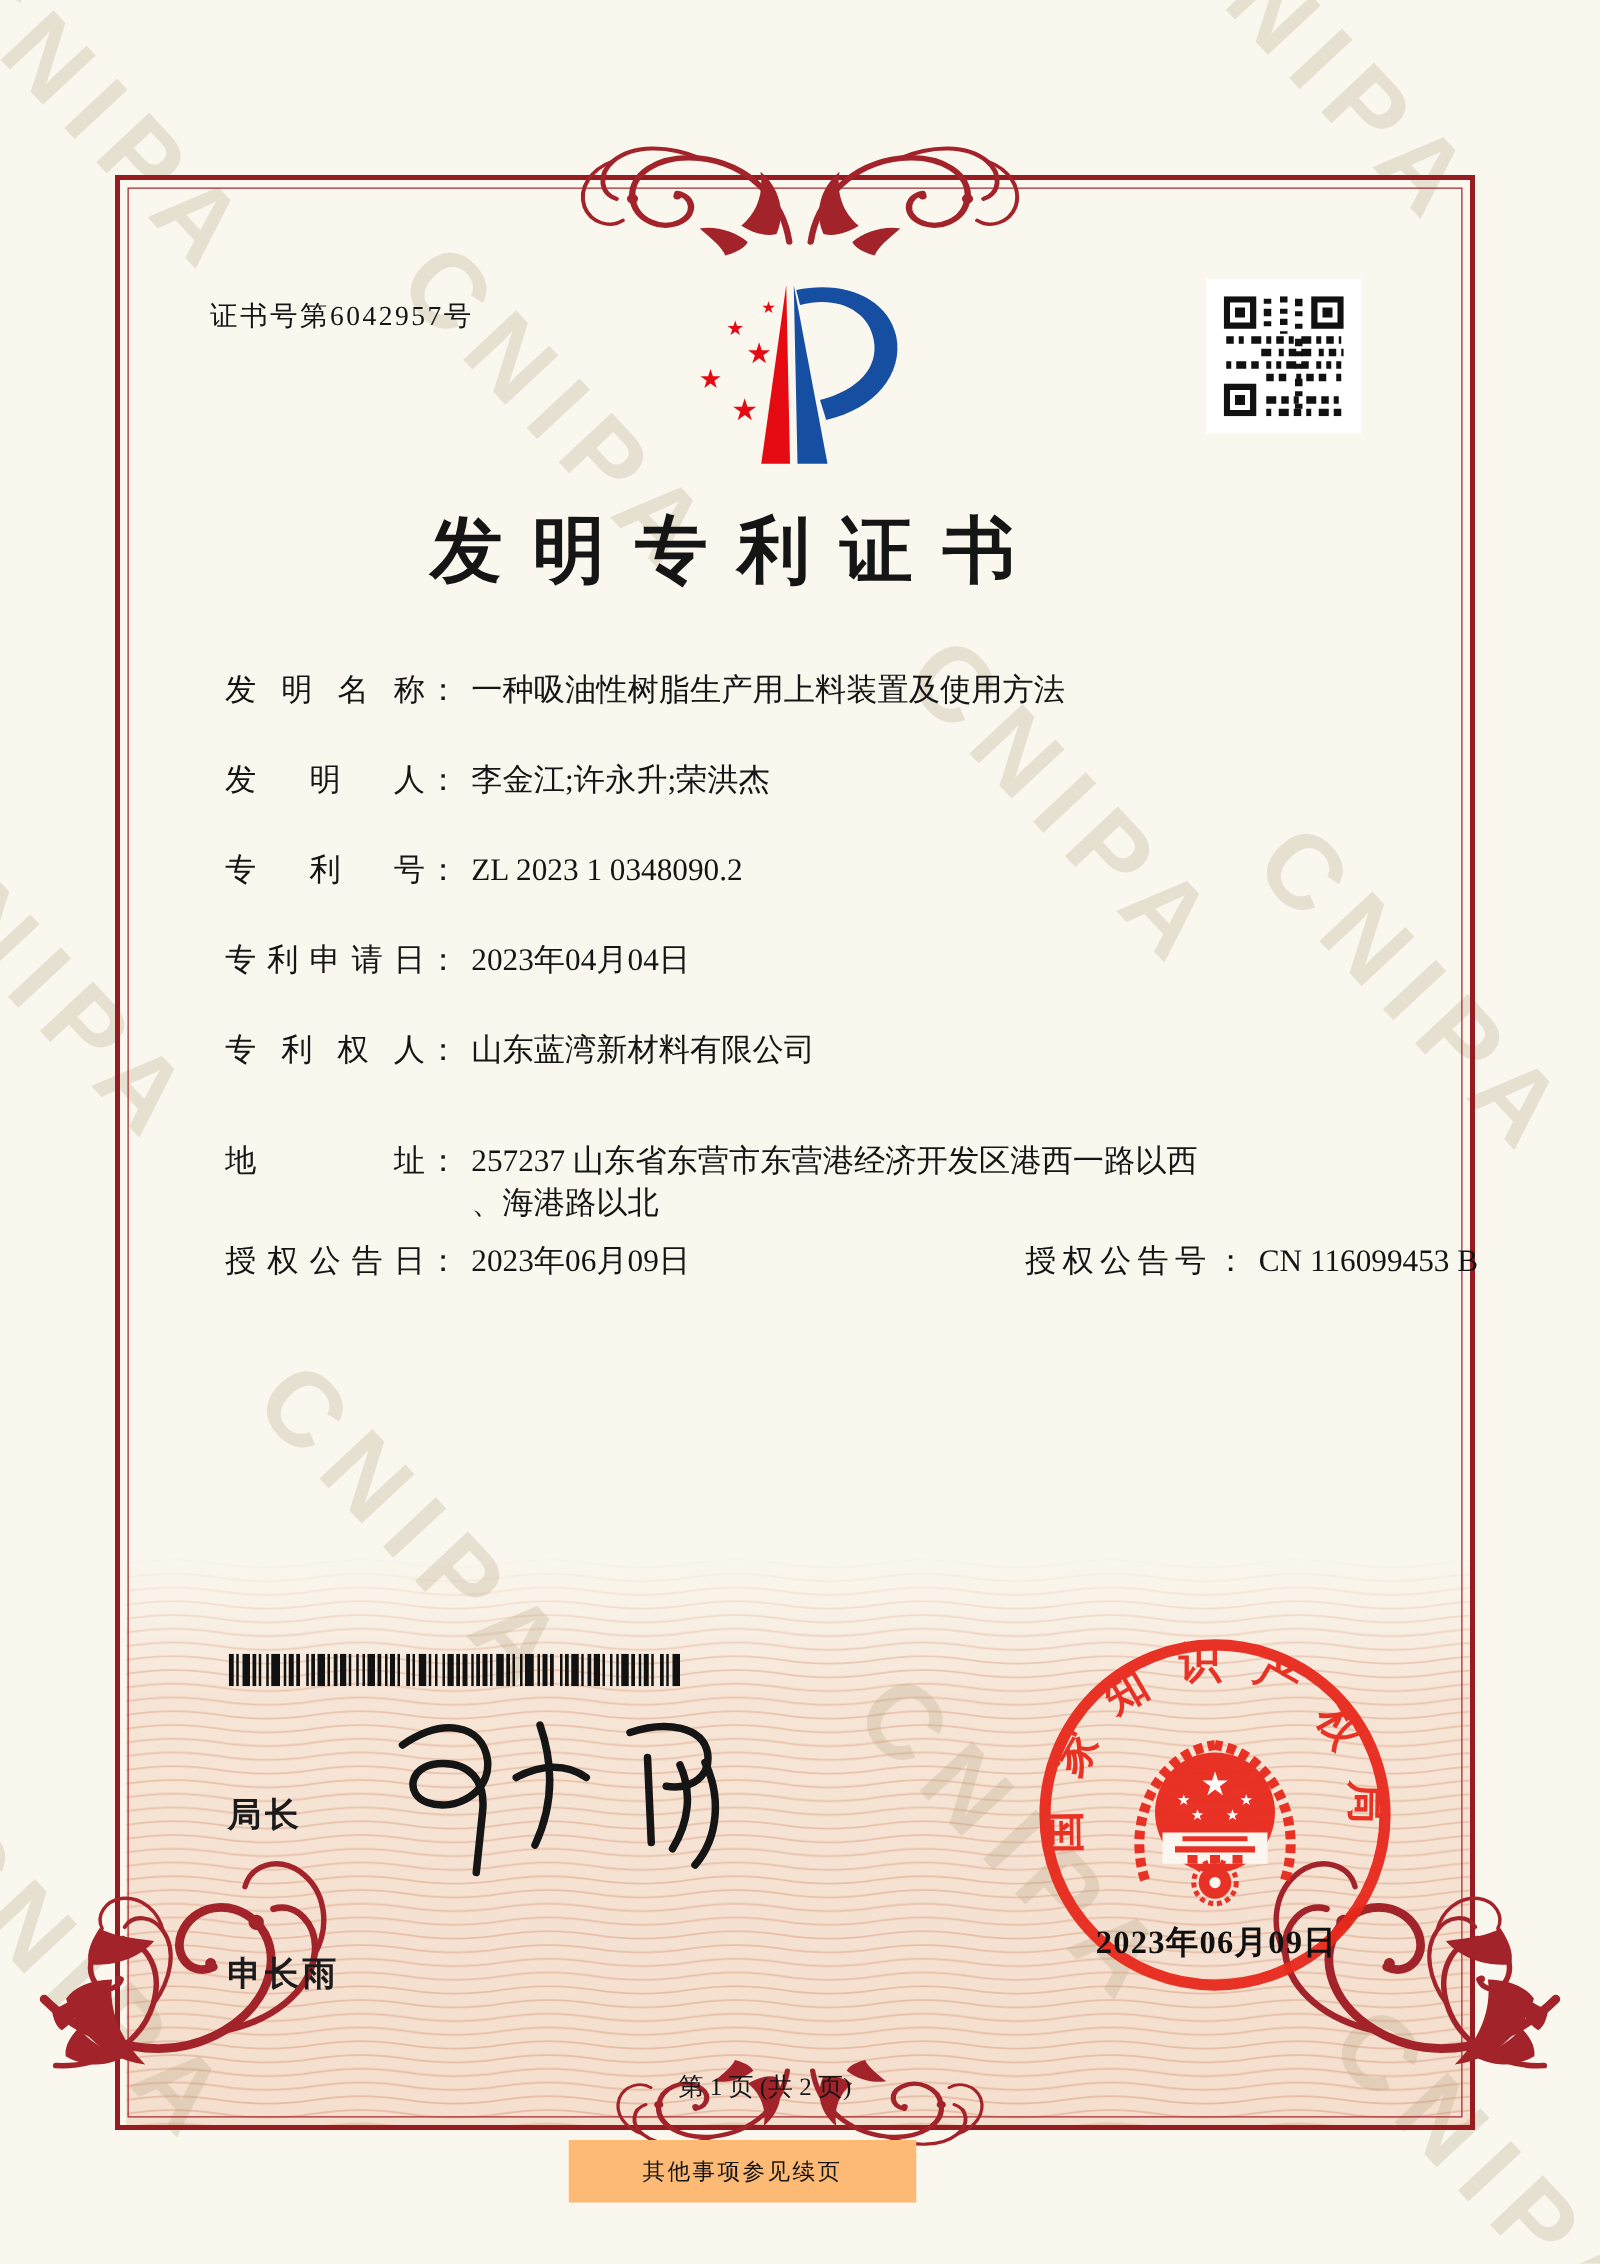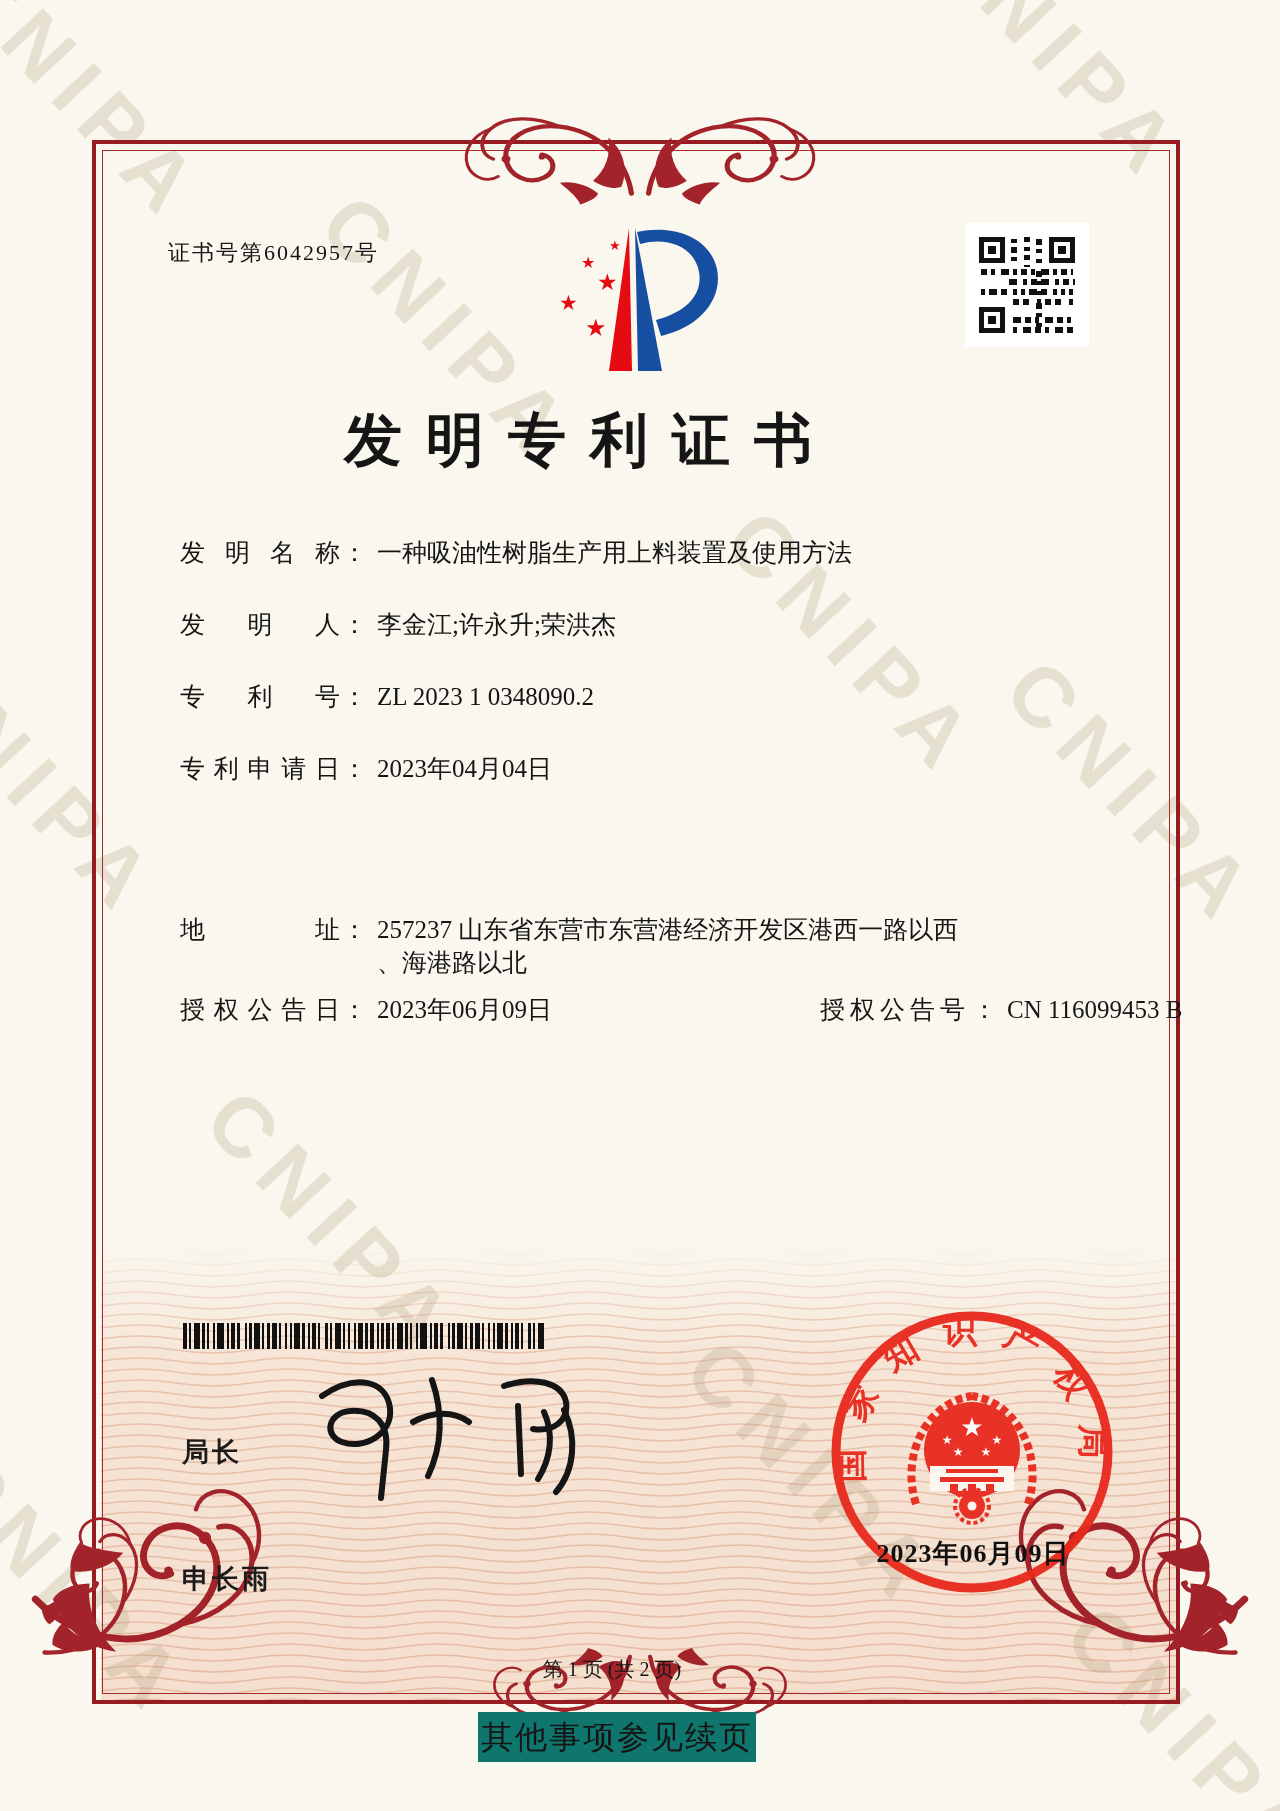--- a/index.html
+++ b/index.html
@@ -34,22 +34,22 @@
   .officer{position:absolute;left:182px;font-family:"Liberation Sans","DejaVu Sans",sans-serif;
       font-weight:bold;font-size:27px;letter-spacing:3px;color:#1b1b1b;z-index:7;}
   
   .sig{position:absolute;left:292px;top:1352px;z-index:7;}
   
   .seal{position:absolute;left:822px;top:1302px;z-index:8;opacity:.95;}
   .seal-date{position:absolute;left:862px;top:1536px;width:222px;text-align:center;font-size:26px;
       font-weight:bold;letter-spacing:1px;color:#101010;z-index:9;}
   
   .pageno{position:absolute;left:472px;top:1656px;width:280px;text-align:center;font-size:20px;z-index:7;}
-  .note-strip{position:absolute;left:478px;top:1712px;width:278px;height:50px;background:#0f766e;
-      z-index:9;text-align:center;font-size:32px;letter-spacing:2px;line-height:50px;}
+  .note-strip{position:absolute;left:455px;top:1712px;width:278px;height:50px;background:#fdba74;
+      z-index:9;text-align:center;font-size:18px;letter-spacing:2px;line-height:50px;}
   .decor{position:absolute;left:0;top:0;z-index:5;pointer-events:none;}
   .waves{position:absolute;left:101px;top:1244px;z-index:1;}
   .qrbox{position:absolute;left:965px;top:223px;width:124px;height:124px;background:#ffffff;z-index:6;}
   .logo{position:absolute;left:545px;top:224px;z-index:6;}
 </style>
 </head>
 <body>
 
 <div id="page">
 
@@ -164,20 +164,23 @@
   </div>
   <div class="row" style="top:608px">
     <span class="lbl">发明人</span><span class="colon">：</span><span class="val">李金江;许永升;荣洪杰</span>
   </div>
   <div class="row" style="top:680px">
     <span class="lbl">专利号</span><span class="colon">：</span><span class="val">ZL 2023 1 0348090.2</span>
   </div>
   <div class="row" style="top:752px">
     <span class="lbl">专利申请日</span><span class="colon">：</span><span class="val">2023年04月04日</span>
   </div>
+  <div class="row" style="top:824px">
+    <span class="lbl">专利权人</span><span class="colon">：</span><span class="val">山东蓝湾新材料有限公司</span>
+  </div>
   <div class="row" style="top:913px;line-height:33px;">
     <span class="lbl">地址</span><span class="colon">：</span><span class="val">257237 山东省东营市东营港经济开发区港西一路以西
 、海港路以北</span>
   </div>
   <div class="row" style="top:993px;width:960px;">
     <span class="lbl">授权公告日</span><span class="colon">：</span><span class="val">2023年06月09日</span>
     <span class="grant-no-group">
       <span class="lbl2">授权公告号</span><span class="colon">：</span><span class="val">CN 116099453 B</span>
     </span>
   </div>

